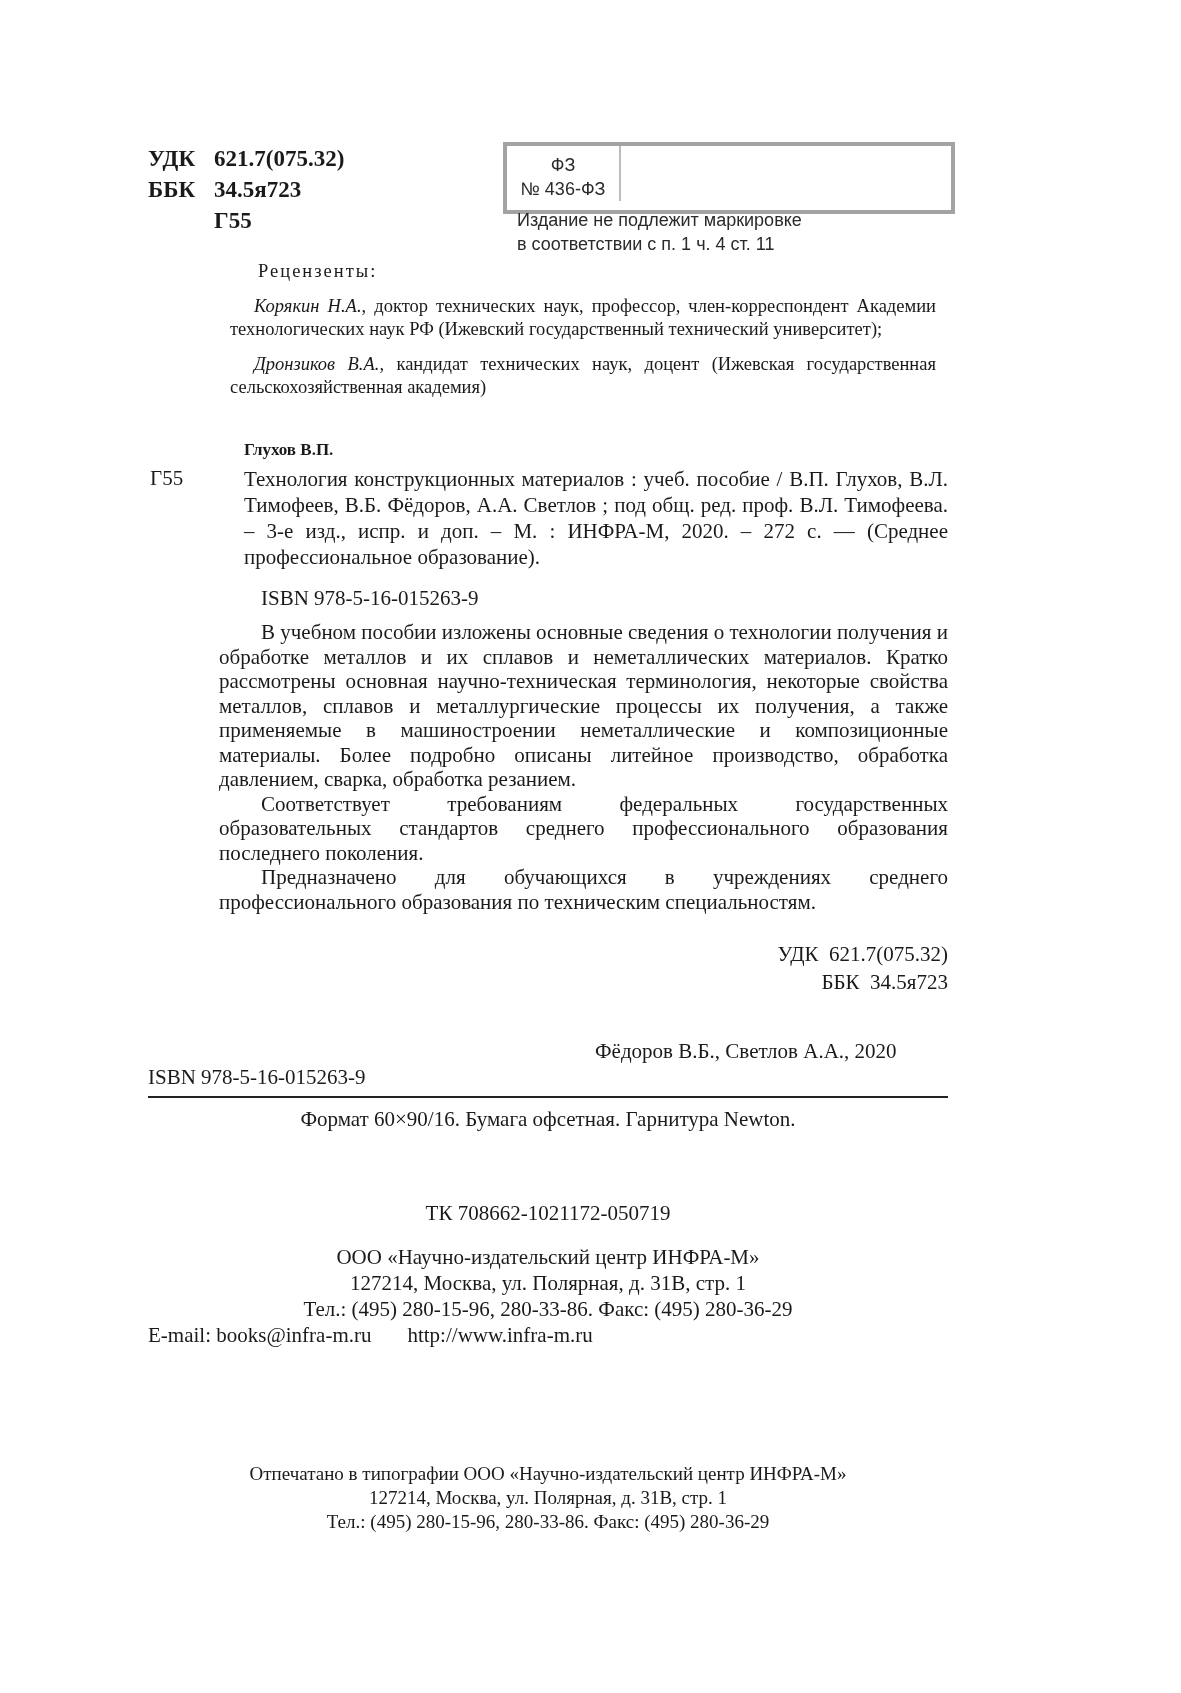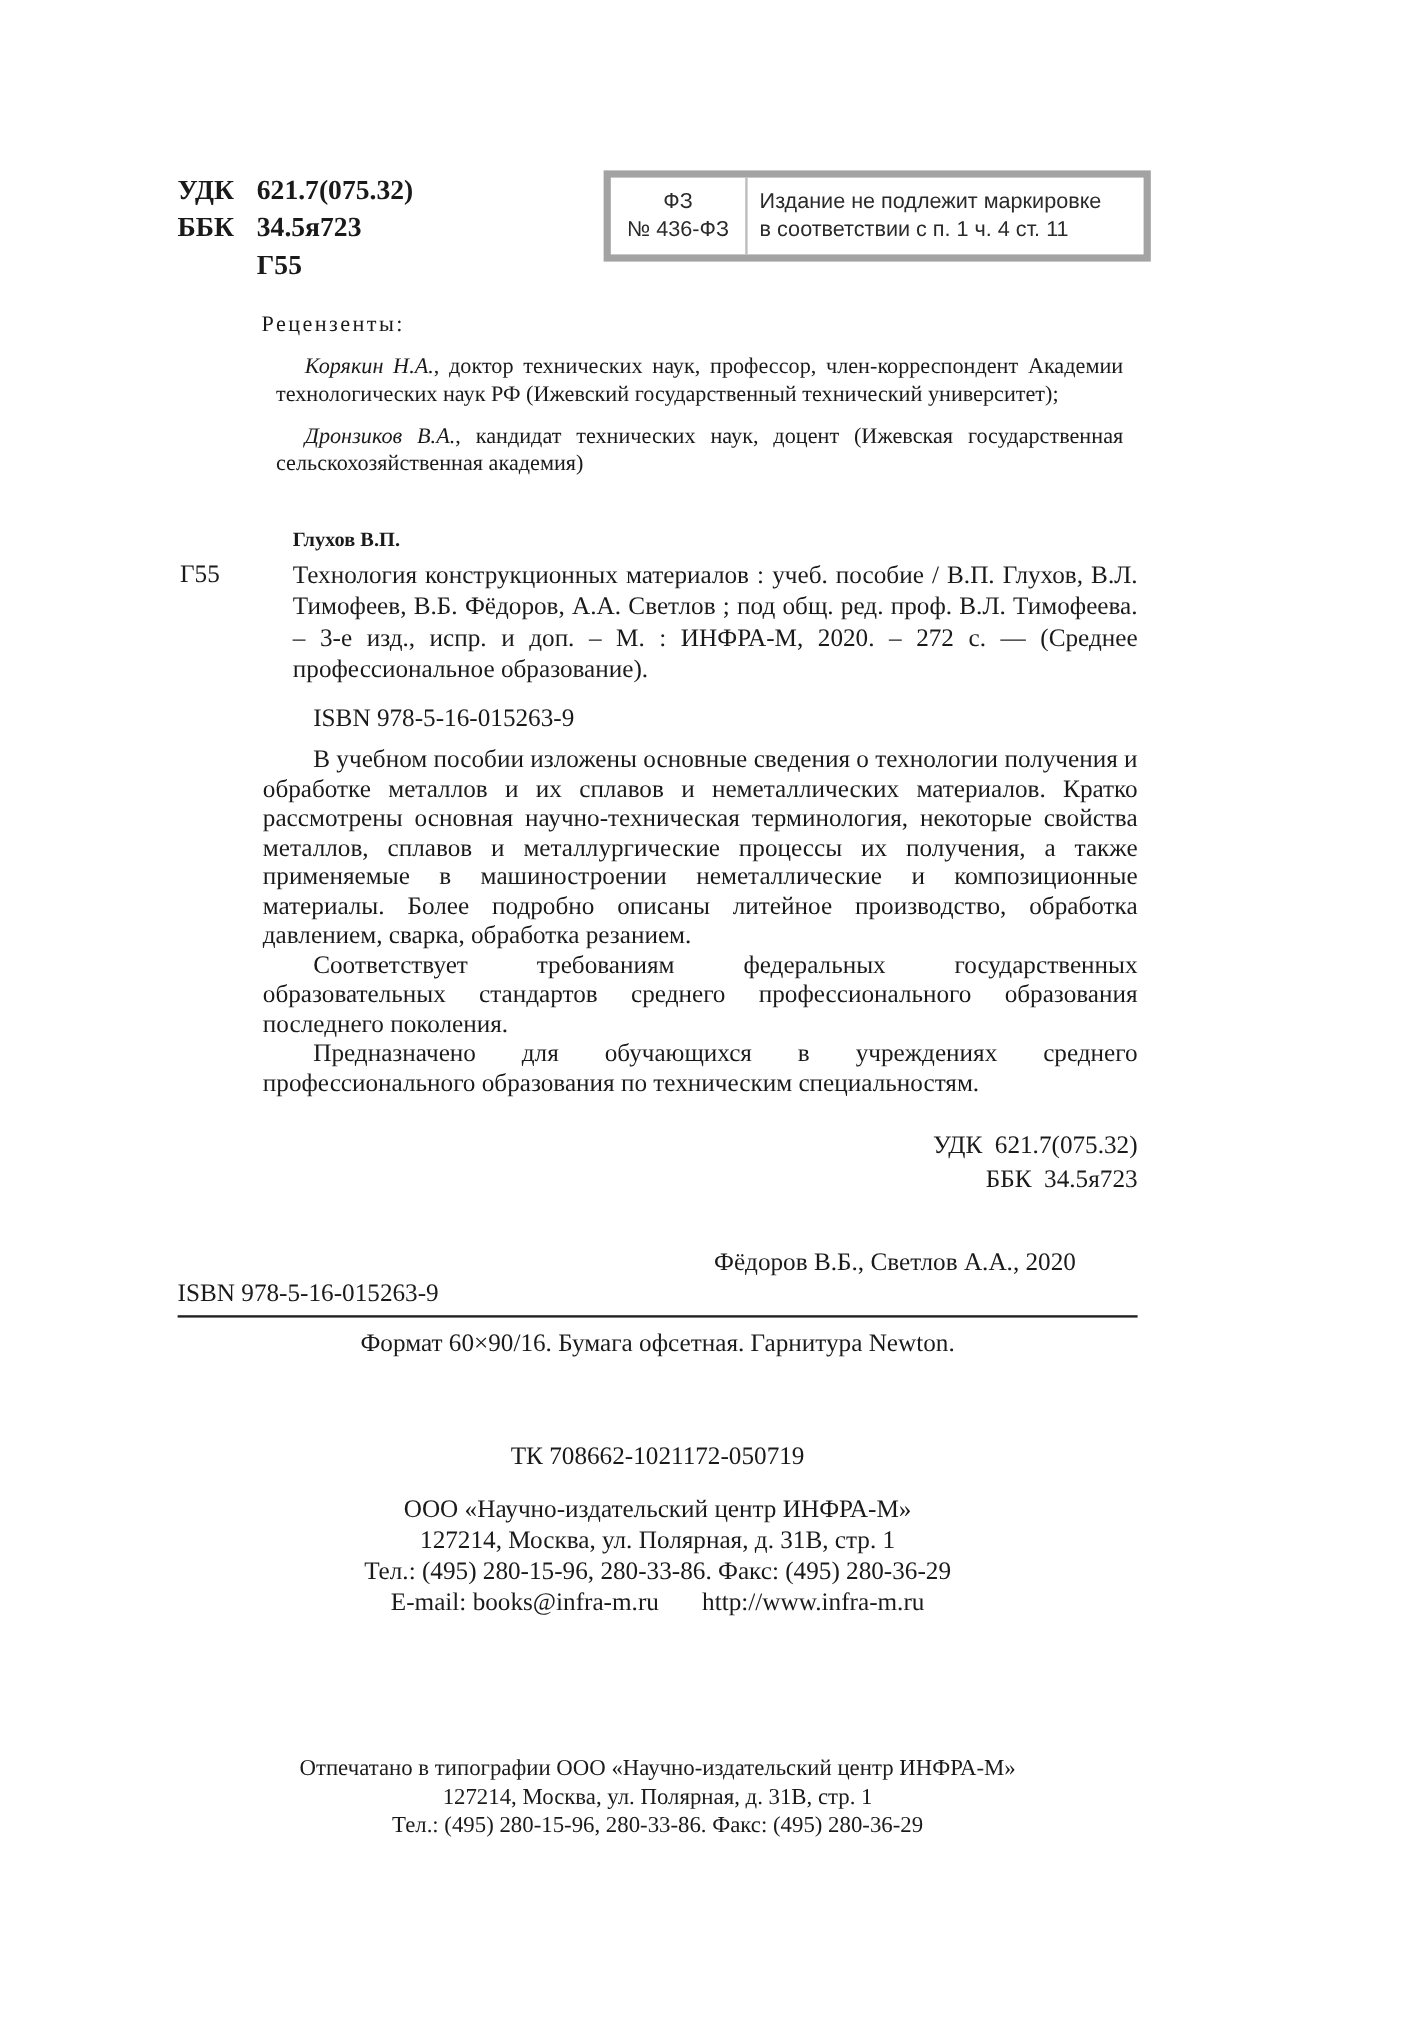--- a/index.html
+++ b/index.html
@@ -2,45 +2,45 @@
 <html><head>
 <meta charset="utf-8">
 <style>
   html, body { margin:0; padding:0; background:#ffffff; }
   body { width:1181px; height:1693px; position:relative; color:#1a1a1a;
          font-family:"Liberation Serif","DejaVu Serif",serif; overflow:hidden; }
   .abs { position:absolute; }
   .cls { left:148px; top:143px; font-size:23px; line-height:31px; font-weight:bold; }
   .cls .row { display:flex; }
   .cls .k { width:66px; }
-  .fzbox { left:503px; top:142px; width:444px; height:64px; border:6px solid #a3a3a3; display:flex;
-           font-family:"Liberation Sans","DejaVu Sans",sans-serif; font-size:18px; line-height:24px; color:#2a2a2a; }
+  .fzbox { left:503px; top:142px; width:444px; height:64px; border:4px solid #a3a3a3; display:flex;
+           font-family:"Liberation Sans","DejaVu Sans",sans-serif; font-size:18px; line-height:24px; color:#2a2a2a;flex-direction:column; }
   .fzbox .c1 { width:112px; border-right:2px solid #bdbdbd; text-align:center; padding-top:7px; }
   .fzbox .c2 { flex:1; padding:7px 0 0 10px; }
   .reviewers { left:218px; top:260px; width:730px; font-size:18.5px; line-height:23px; }
-  .reviewers .title { letter-spacing:2px; }
+  .reviewers .title { letter-spacing:2px;margin-left:40px; }
   .reviewers p { margin:12px; text-indent:24px; text-align:justify; }
   .reviewers i { font-style:italic; }
   .author { left:244px; top:440px; font-size:17px; font-weight:bold; }
   .code-left { left:150px; top:466px; font-size:21px; }
   .biblio { left:244px; top:466px; width:704px; font-size:21px; line-height:26px; text-align:justify; }
   .isbn1 { left:261px; top:586px; font-size:21px; }
   .abstract { left:219px; top:620px; width:729px; font-size:21px; line-height:24.5px; }
   .abstract p { margin:0; text-indent:42px; text-align:justify; }
   .codes-right { left:700px; top:940px; width:248px; text-align:right; font-size:21px; line-height:28px; }
   .isbn2 { left:148px; top:1065px; font-size:21px; }
   .copyright { left:565px; top:1037px; font-size:21px; line-height:28px; }
   .copyright .l2 { padding-left:30px; }
   .rule { left:148px; top:1096px; width:800px; height:2px; background:#222; }
   .center { left:148px; width:800px; text-align:center; font-size:21px; line-height:26px; }
   .imprint { top:1106px; }
   .tk { top:1200px; }
   .publisher { top:1244px; }
   .printer { top:1462px; font-size:19px; line-height:24px; }
-  .contacts { display:flex; justify-content:center; gap:36px; }
+  .contacts { display:flex; gap:36px; }
 </style>
 </head>
 <body>
 
 <div class="abs cls">
   <div class="row">
       <span class="k">УДК</span>
       <span>621.7(075.32)</span>
     </div>
   <div class="row">

